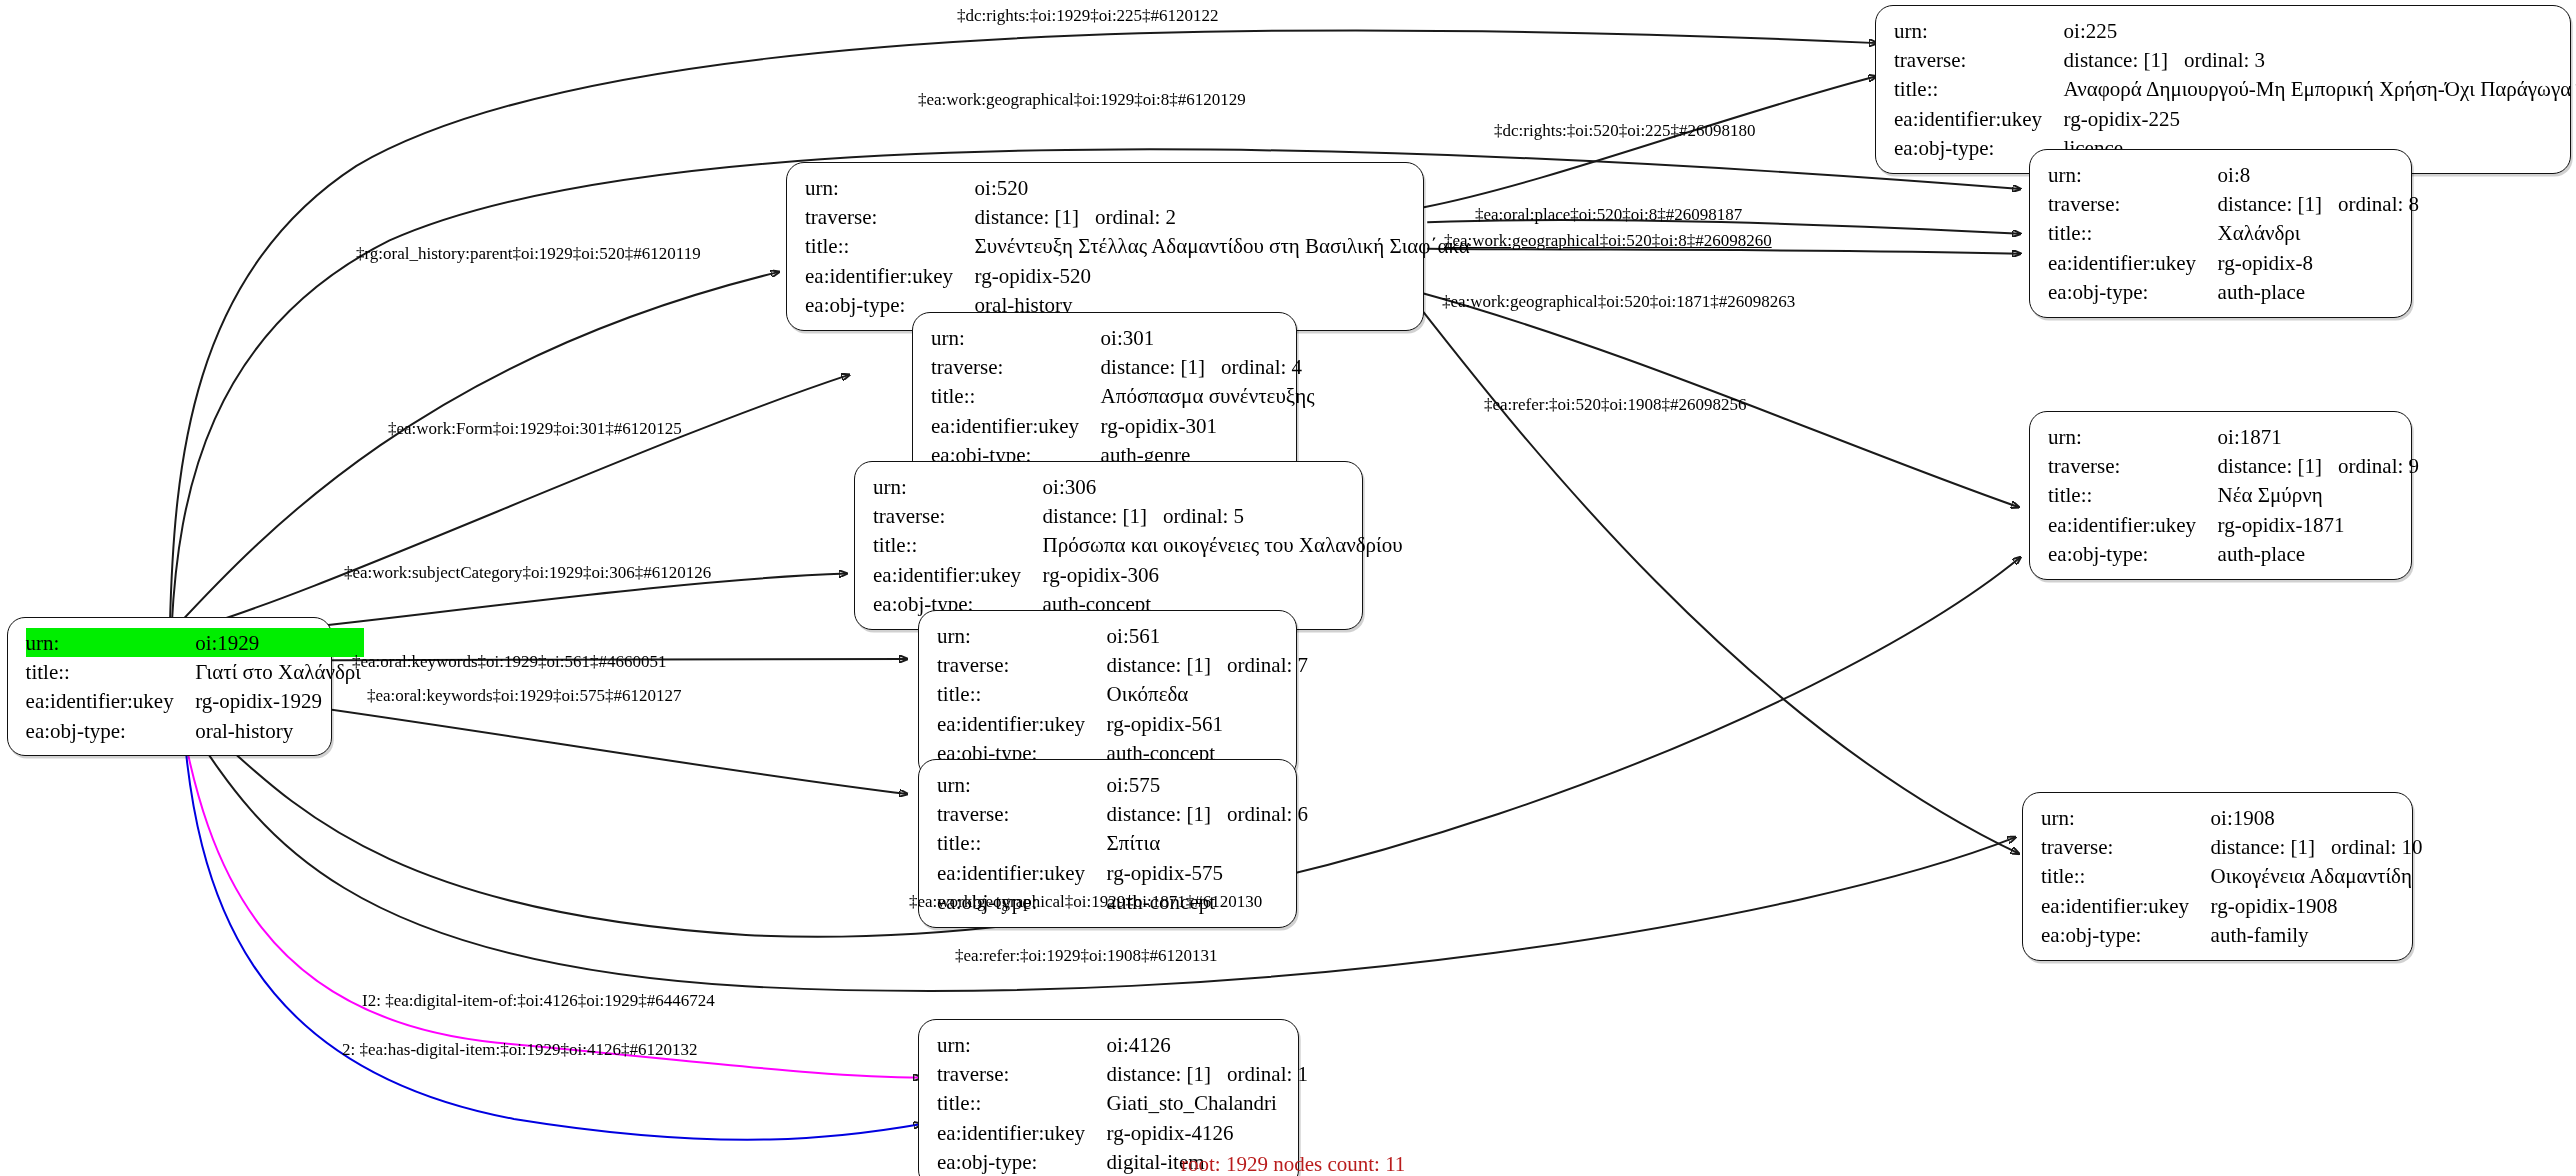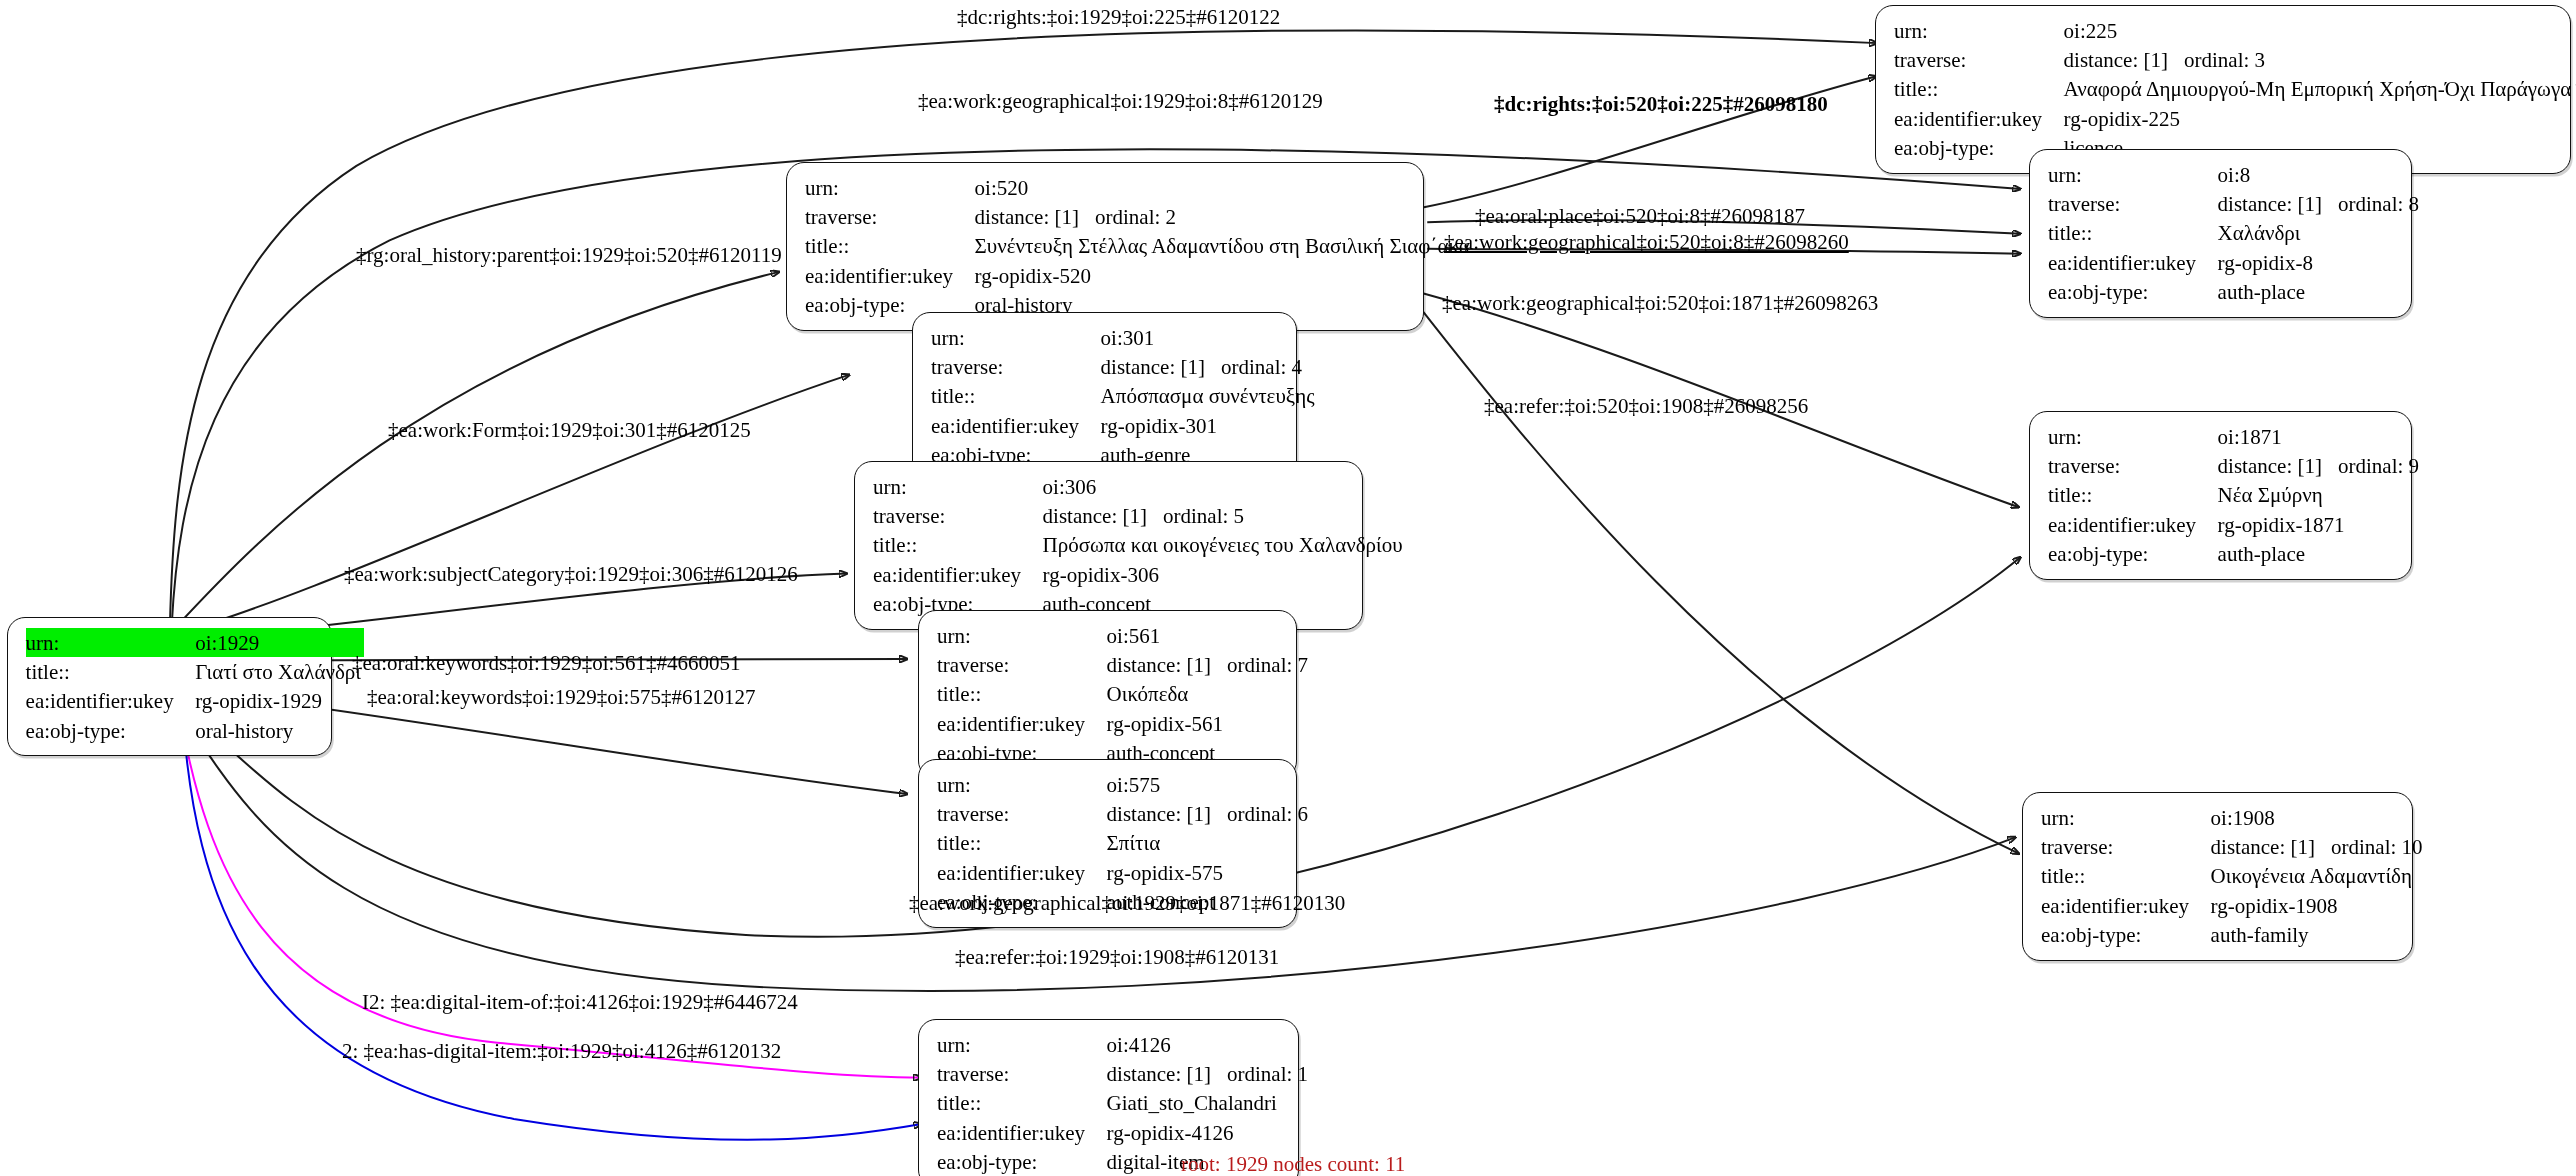--- a/index.html
+++ b/index.html
@@ -34,21 +34,21 @@
     vertical-align:top;
   }
   .node td.k{padding-right:21.5px;width:1%;}
   .node td.v{padding-right:3.3px;}
   td.v .ord{padding-left:16px;}
   .node.root{background:#ffffff;}
   .node.root td.hl{background:#00ee00;}
 
   .elabel{
     position:absolute;
-    font-size:21px;
+    font-size:17px;
     line-height:1;
     color:#000;
     white-space:nowrap;
     font-family:"Liberation Serif", serif;
   }
   .footer{
     position:absolute;
     font-size:21px;
     color:#b91c1c;
     white-space:nowrap;
@@ -393,21 +393,21 @@
       <tr>
         <td class="k">ea:obj-type:</td>
         <td class="v">digital-item</td>
       </tr>
     </tbody>
       </table>
   </div>
 
   <div class="elabel" style="left:957px;top:6.6px;">‡dc:rights:‡oi:1929‡oi:225‡#6120122</div>
   <div class="elabel" style="left:918px;top:91px;">‡ea:work:geographical‡oi:1929‡oi:8‡#6120129</div>
-  <div class="elabel" style="left:1494px;top:94px;font-weight:bold;">‡dc:rights:‡oi:520‡oi:225‡#26098180</div>
+  <div class="elabel" style="left:1494px;top:122px;">‡dc:rights:‡oi:520‡oi:225‡#26098180</div>
   <div class="elabel" style="left:356px;top:245px;">‡rg:oral_history:parent‡oi:1929‡oi:520‡#6120119</div>
   <div class="elabel" style="left:1475px;top:206px;">‡ea:oral:place‡oi:520‡oi:8‡#26098187</div>
   <div class="elabel" style="left:1444px;top:232px;text-decoration:underline;">‡ea:work:geographical‡oi:520‡oi:8‡#26098260</div>
   <div class="elabel" style="left:1442px;top:293px;">‡ea:work:geographical‡oi:520‡oi:1871‡#26098263</div>
   <div class="elabel" style="left:1484px;top:396px;">‡ea:refer:‡oi:520‡oi:1908‡#26098256</div>
   <div class="elabel" style="left:388px;top:420px;">‡ea:work:Form‡oi:1929‡oi:301‡#6120125</div>
   <div class="elabel" style="left:344px;top:564px;">‡ea:work:subjectCategory‡oi:1929‡oi:306‡#6120126</div>
   <div class="elabel" style="left:352px;top:653px;">‡ea:oral:keywords‡oi:1929‡oi:561‡#4660051</div>
   <div class="elabel" style="left:367px;top:687px;">‡ea:oral:keywords‡oi:1929‡oi:575‡#6120127</div>
   <div class="elabel" style="left:909px;top:893px;">‡ea:work:geographical‡oi:1929‡oi:1871‡#6120130</div>

